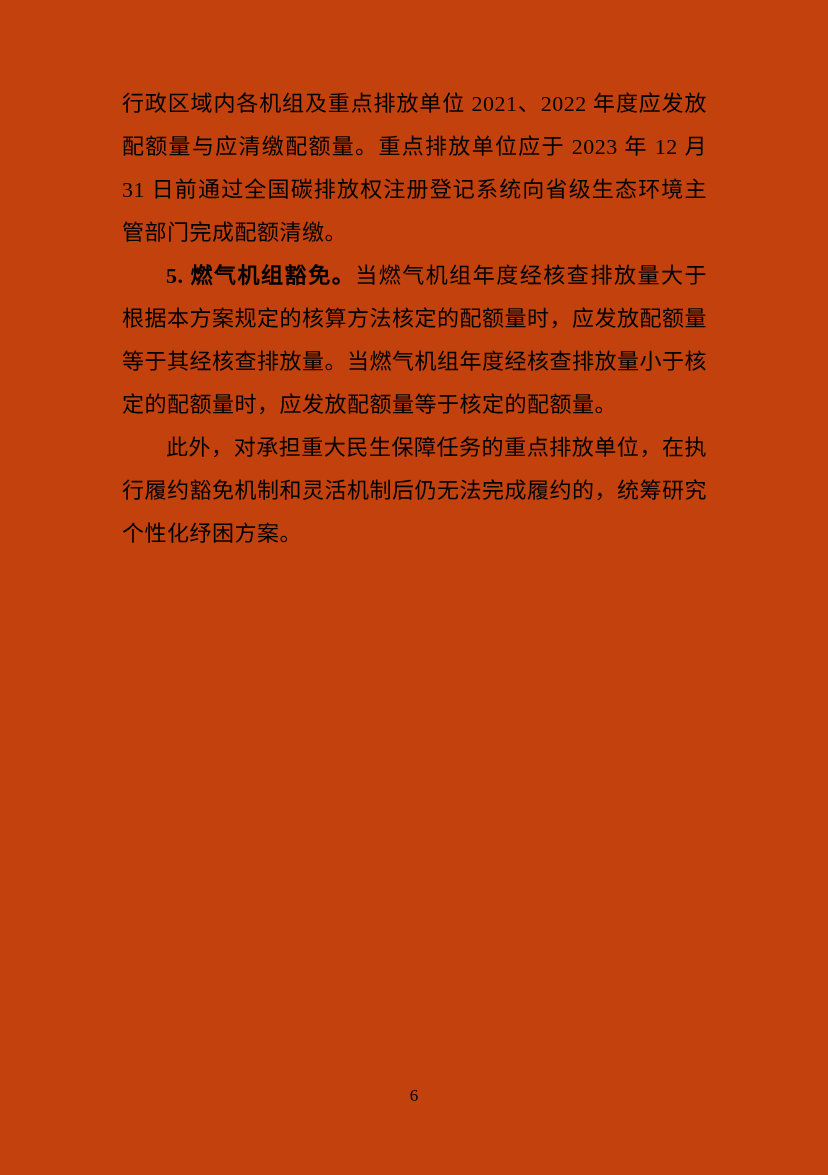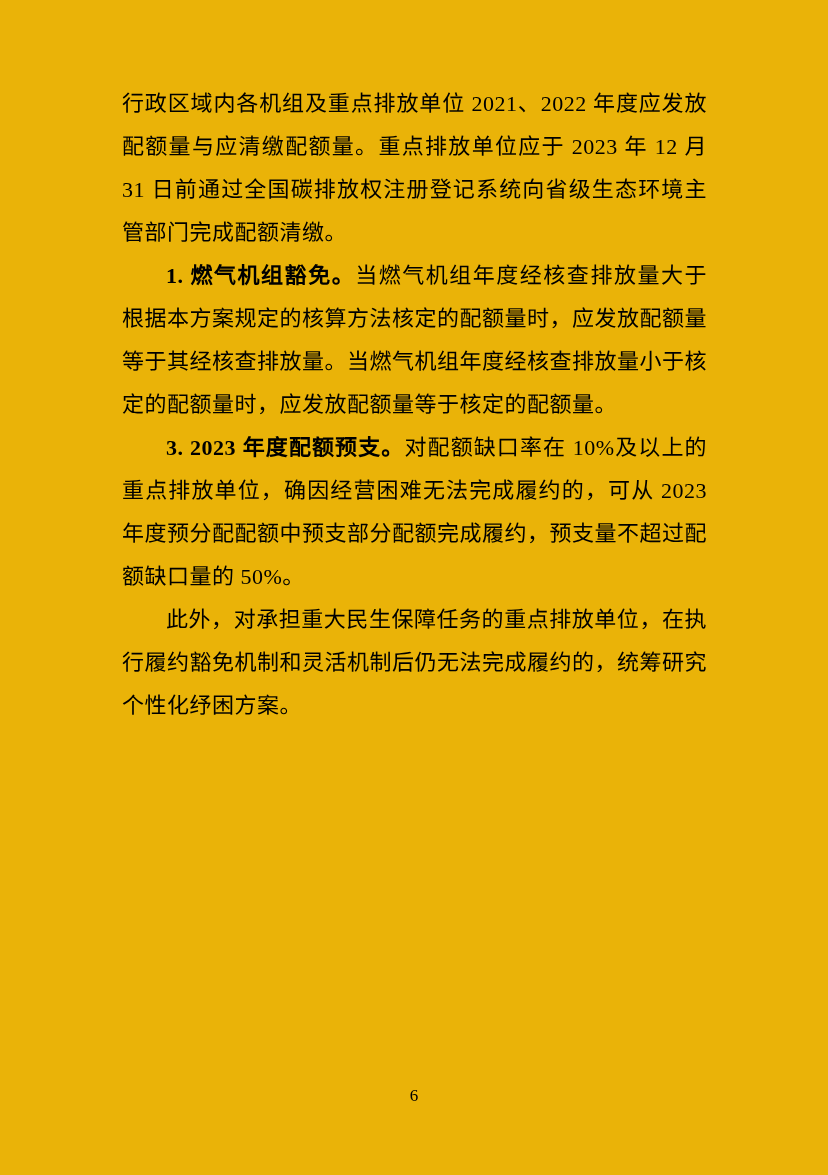--- a/index.html
+++ b/index.html
@@ -5,21 +5,21 @@
 <style>
   html, body {
     margin: 0;
     padding: 0;
     background: #ffffff;
   }
   .page {
     position: relative;
     width: 828px;
     height: 1175px;
-    background: #eab308;
+    background: #c2410c;
     overflow: hidden;
     font-family: "Liberation Serif", "DejaVu Serif", serif;
     color: #000000;
   }
   .content {
     position: absolute;
     left: 122px;
     top: 82px;
     width: 585px;
     font-size: 22px;
@@ -53,18 +53,17 @@
     line-height: 20px;
     color: #000000;
   }
 </style>
 </head>
 <body>
 
 <div class="page">
   <div class="content">
       <p class="no-indent"><span>行政区域内各机组及重点排放单位 2021、2022 年度应发放配额量与应清缴配额量。重点排放单位应于 2023 年 12 月 31 日前通过全国碳排放权注册登记系统向省级生态环境主管部门完成配额清缴。</span></p>
-      <p><span class="lead">1. 燃气机组豁免。</span><span>当燃气机组年度经核查排放量大于根据本方案规定的核算方法核定的配额量时，应发放配额量等于其经核查排放量。当燃气机组年度经核查排放量小于核定的配额量时，应发放配额量等于核定的配额量。</span></p>
-      <p><span class="lead">3. 2023 年度配额预支。</span><span>对配额缺口率在 10%及以上的重点排放单位，确因经营困难无法完成履约的，可从 2023 年度预分配配额中预支部分配额完成履约，预支量不超过配额缺口量的 50%。</span></p>
+      <p><span class="lead">5. 燃气机组豁免。</span><span>当燃气机组年度经核查排放量大于根据本方案规定的核算方法核定的配额量时，应发放配额量等于其经核查排放量。当燃气机组年度经核查排放量小于核定的配额量时，应发放配额量等于核定的配额量。</span></p>
       <p><span>此外，对承担重大民生保障任务的重点排放单位，在执行履约豁免机制和灵活机制后仍无法完成履约的，统筹研究个性化纾困方案。</span></p>
     </div>
   <div class="page-number">6</div>
 </div>
 
 </body></html>

